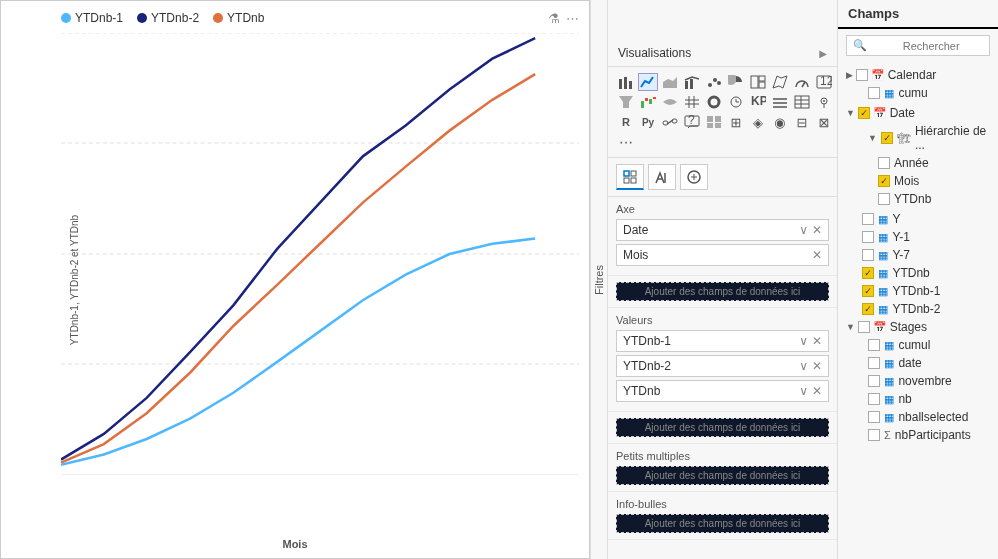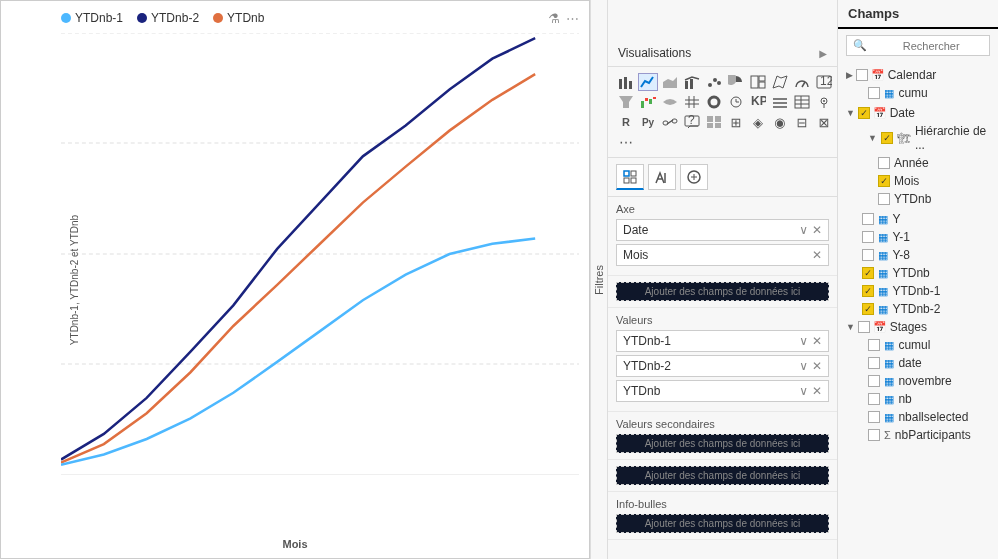--- a/index.html
+++ b/index.html
@@ -567,25 +567,25 @@
     <div class="vis-field-row">
       <span>YTDnb</span>
       <div class="vis-field-icons">
         <span>∨</span>
         <span>✕</span>
       </div>
     </div>
   </div>
 
   <div class="vis-section">
-    <div class="vis-section-label">Valeurs secondaires</div>
     <div class="vis-field-placeholder">Ajouter des champs de données ici</div>
   </div>
 
   <div class="vis-section">
+    <div class="vis-section-label">Petits multiples</div>
     <div class="vis-field-placeholder">Ajouter des champs de données ici</div>
   </div>
 
   <div class="vis-section">
     <div class="vis-section-label">Info-bulles</div>
     <div class="vis-field-placeholder">Ajouter des champs de données ici</div>
   </div>
 </div>
 
 <div class="champs-panel">
@@ -645,21 +645,21 @@
       <span>Y</span>
     </div>
     <div class="tree-item">
       <div class="checkbox"></div>
       <span class="tree-icon table">▦</span>
       <span>Y-1</span>
     </div>
     <div class="tree-item">
       <div class="checkbox"></div>
       <span class="tree-icon table">▦</span>
-      <span>Y-8</span>
+      <span>Y-7</span>
     </div>
 
     <div class="tree-item">
       <div class="checkbox checked"></div>
       <span class="tree-icon table">▦</span>
       <span>YTDnb</span>
     </div>
     <div class="tree-item">
       <div class="checkbox checked"></div>
       <span class="tree-icon table">▦</span>

